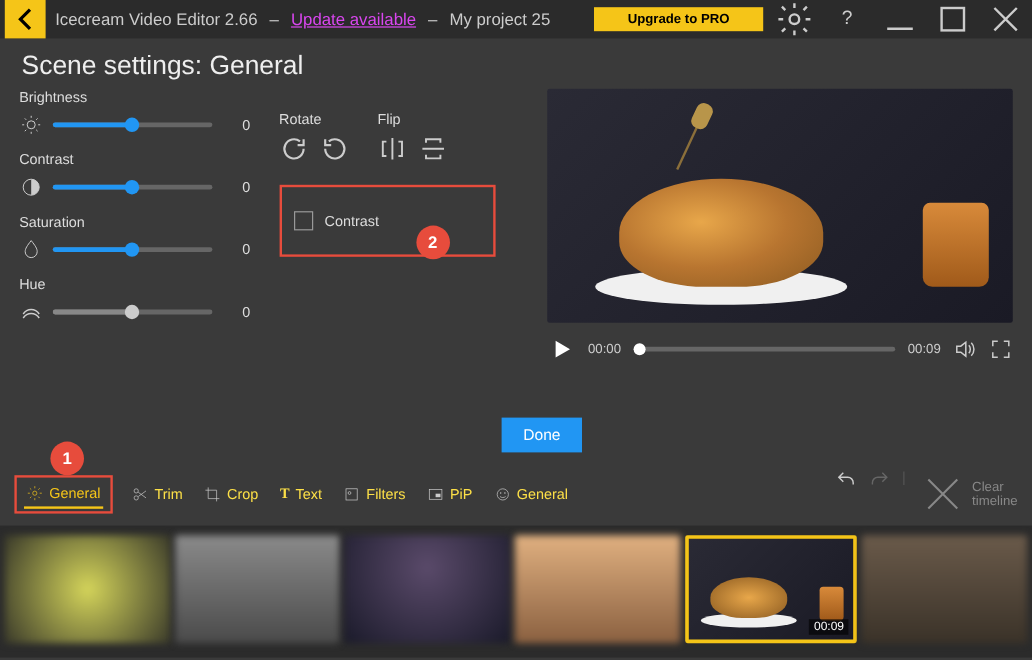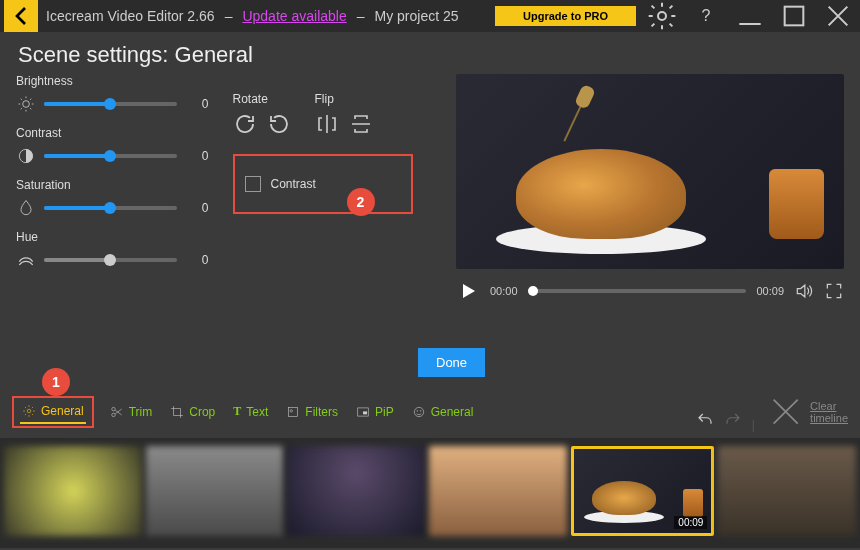--- a/index.html
+++ b/index.html
@@ -58,25 +58,25 @@
 .progress { flex: 1; height: 4px; background: #666; border-radius: 2px; position: relative; }
 .progress-thumb { width: 10px; height: 10px; background: #fff; border-radius: 50%; position: absolute; top: -3px; left: 0; }
 .pb-icon { width: 20px; height: 20px; cursor: pointer; color: #ccc; }
 
 
 .done-row { padding: 4px 16px 8px; }
 .done-btn { background: #2196f3; color: #fff; border: none; padding: 7px 18px; font-size: 13px; cursor: pointer; margin-left: 402px; }
 
 
 .tabs-bar { padding: 6px 12px; display: flex; align-items: center; gap: 14px; font-size: 12px; position: relative; }
-.tab { display: flex; align-items: center; gap: 5px; color: #84cc16; cursor: pointer; padding: 4px 2px; }
+.tab { display: flex; align-items: center; gap: 5px; color: #fde047; cursor: pointer; padding: 4px 2px; }
 .tab.active { color: #f5c518; border-bottom: 2px solid #f5c518; }
 .tab-general-box { border: 2px solid #e74c3c; padding: 2px 6px; position: relative; }
 .callout-1 { top: -30px; left: 28px; }
-.tabs-right { margin-left: auto; display: flex; align-items: flex-end; gap: 10px; color: #888; text-decoration: underline; }
+.tabs-right { margin-left: auto; display: flex; align-items: flex-start; gap: 10px; color: #888; }
 .tabs-right .enabled { color: #ccc; }
 
 
 .timeline { display: flex; gap: 4px; padding: 8px 4px; height: 110px; background: #2b2b2b; filter: none; }
 .thumb { flex: 1; height: 90px; background: #555; border-radius: 2px; filter: blur(3px); }
 .thumb.t1 { background: radial-gradient(circle, #d4d45a, #3a3a2a); }
 .thumb.t2 { background: linear-gradient(#8a8a8a, #4a4a4a); }
 .thumb.t3 { background: radial-gradient(circle at 50% 30%, #5a4a6a, #1a1a2a); }
 .thumb.t4 { background: linear-gradient(#e0b080, #8a6040); }
 .thumb.selected { filter: none; border: 3px solid #f5c518; background: linear-gradient(135deg, #2a2a35, #1a1a25); position: relative; }

